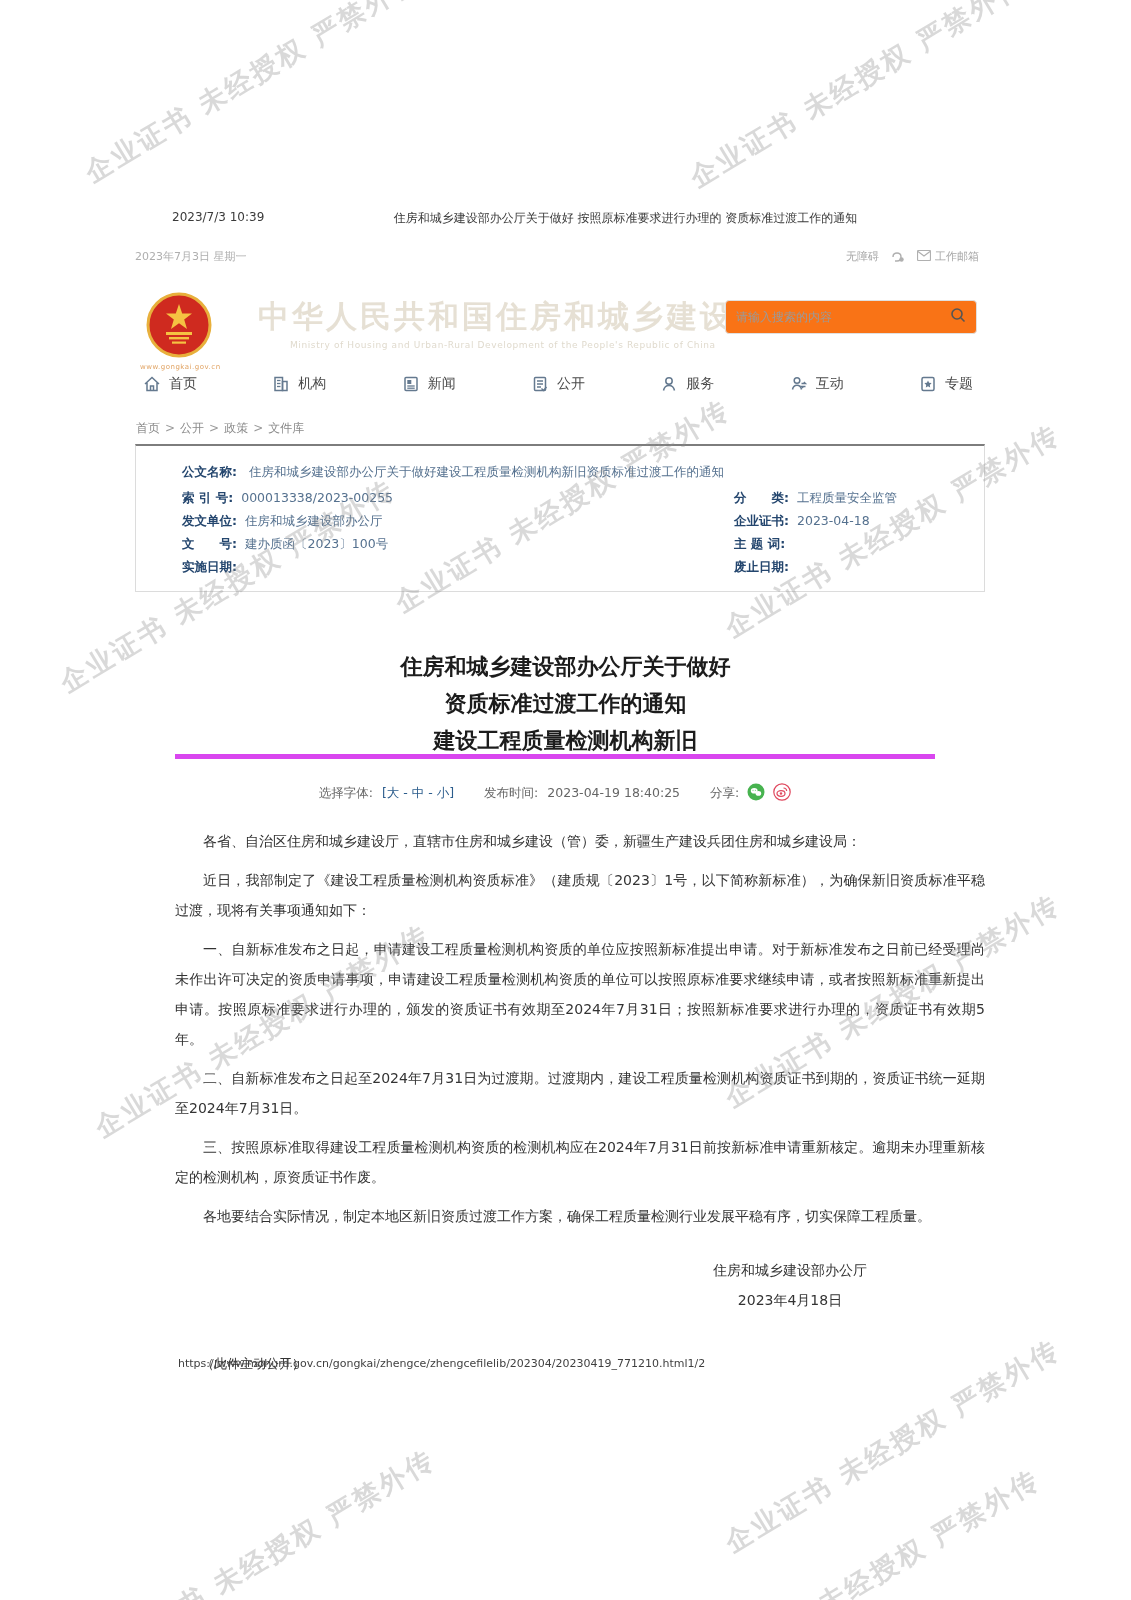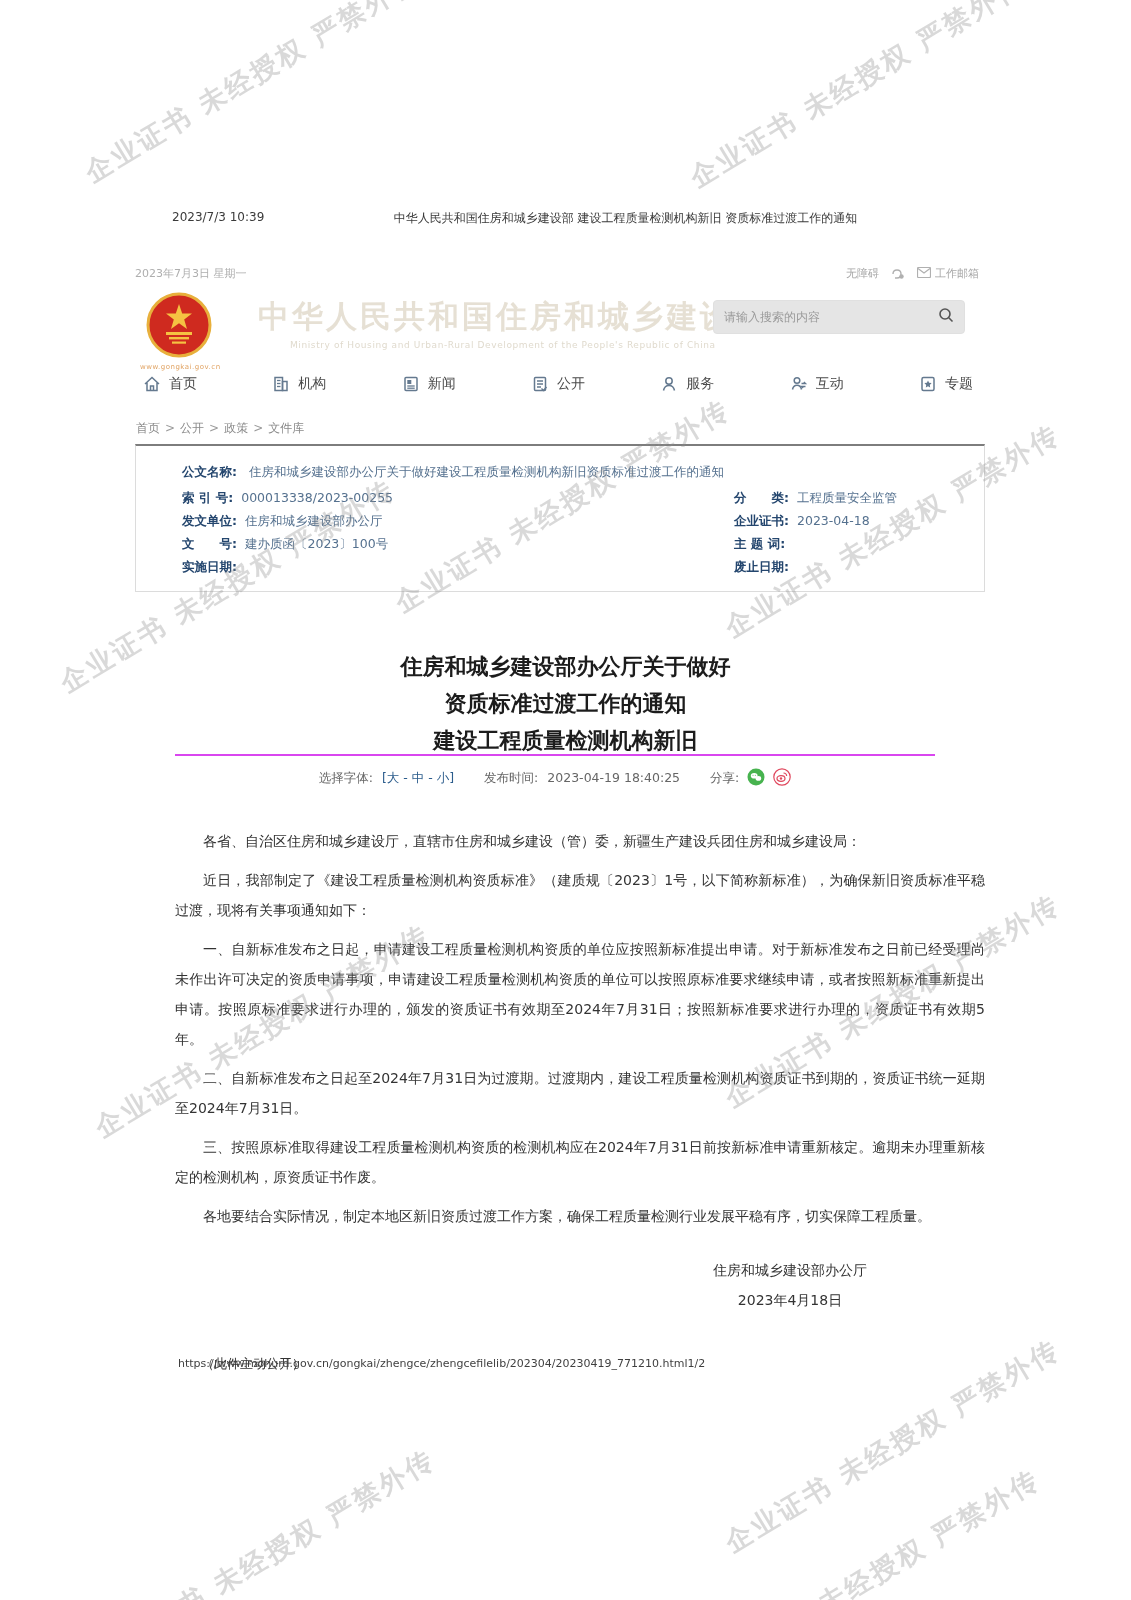--- a/index.html
+++ b/index.html
@@ -11,35 +11,35 @@
   .wm { position:absolute; white-space:nowrap; font-size:27px; font-weight:600;
         color:rgba(145,145,145,0.34); letter-spacing:3px; transform:rotate(-31deg);
         pointer-events:none; z-index:60; }
 
   
   .print-header { position:absolute; top:210px; left:0; width:100%; height:20px; font-size:12px; color:#3a3a3a; }
   .ph-time { position:absolute; left:172px; top:0; }
   .ph-title { position:absolute; left:0; width:100%; text-align:center; padding-left:120px; }
 
   
-  .topbar { position:absolute; top:266px; left:135px; right:152px; display:flex; justify-content:space-between;
+  .topbar { position:absolute; top:249px; left:135px; right:152px; display:flex; justify-content:space-between;
             font-size:11px; color:#aeaeae; align-items:center; }
   .topbar-right { display:flex; align-items:center; gap:12px; }
   .tb-item { display:flex; align-items:center; gap:4px; color:#a6a6a6; cursor:pointer; }
 
   
   .siteheader { position:absolute; top:288px; left:140px; right:150px; height:80px; }
   .logo-wrap { position:absolute; left:0; top:4px; width:78px; text-align:center; }
   .logo-caption { font-size:7px; color:#d98b3a; opacity:.8; margin-top:1px; letter-spacing:.5px; }
   .site-title-cn { position:absolute; left:118px; top:8px; font-size:31px; font-weight:bold;
                    color:#c9bca2; opacity:.45; letter-spacing:3px; white-space:nowrap; }
   .site-title-en { position:absolute; left:150px; top:52px; font-size:9px; color:#cfc6b2; opacity:.65;
                    letter-spacing:.6px; white-space:nowrap; }
-  .searchbox { position:absolute; right:16px; top:12px; width:252px; height:34px; border:1px solid #e0e0e0;
-               border-radius:4px; background:#e5e5e5; display:flex; align-items:center; padding:0 10px; }
+  .searchbox { position:absolute; right:4px; top:12px; width:252px; height:34px; border:1px solid #e0e0e0;
+               border-radius:4px; background:#f97316; display:flex; align-items:center; padding:0 10px; }
   .searchbox input { flex:1; border:none; outline:none; font-size:12px; color:#333; background:transparent;
                      font-family:"DejaVu Sans","Liberation Sans",sans-serif; }
   .searchbox input::placeholder { color:#9a9a9a; }
 
   
   .nav { position:absolute; top:374px; left:142px; right:158px; display:flex; justify-content:space-between; }
   .nav-item { display:flex; align-items:center; gap:7px; font-size:14px; color:#4a4a4a; cursor:pointer; }
   .nav-item svg { display:block; }
 
   
@@ -56,22 +56,22 @@
   .meta-cell-l { flex:0 0 552px; }
   .meta-cell-r { flex:1; }
   .m-label { color:#24466e; font-weight:bold; margin-right:8px; }
   .m-value { color:#55718f; }
 
   
   .art-title { position:absolute; top:648px; left:0; width:100%; text-align:center;
                font-size:22px; font-weight:bold; color:#1c1c1c; line-height:37px; }
 
   
-  .art-meta { position:absolute; top:754px; left:175px; width:760px; border-top:2px solid #d946ef;
-              padding-top:12px; text-align:center; font-size:12.5px; color:#666; }
+  .art-meta { position:absolute; top:754px; left:175px; width:760px; border-top:5px solid #d946ef;
+              padding-top:24px; text-align:center; font-size:12.5px; color:#666; }
   .art-meta .fs-sel { color:#2b5c8c; cursor:pointer; margin-right:26px; }
   .art-meta .pub { margin-right:26px; }
   .share-ico { display:inline-block; vertical-align:-4px; margin-left:4px; cursor:pointer; }
 
   
   .body { position:absolute; top:826px; left:175px; width:810px; font-size:14px; color:#333;
           line-height:30px; text-align:justify; }
   .body p { text-indent:2em; margin-bottom:9px; }
   .sig { margin-top:24px; display:flex; justify-content:flex-end; }
   .sig-inner { margin-right:118px; text-align:center; line-height:30px; }
@@ -92,21 +92,21 @@
   <div class="wm" style="left:35px;  top:568px;">企业证书 未经授权 严禁外传</div>
   <div class="wm" style="left:700px; top:513px;">企业证书 未经授权 严禁外传</div>
   <div class="wm" style="left:70px;  top:1013px;">企业证书 未经授权 严禁外传</div>
   <div class="wm" style="left:700px; top:983px;">企业证书 未经授权 严禁外传</div>
   <div class="wm" style="left:700px; top:1428px;">企业证书 未经授权 严禁外传</div>
   <div class="wm" style="left:75px;  top:1538px;">企业证书 未经授权 严禁外传</div>
   <div class="wm" style="left:680px; top:1558px;">企业证书 未经授权 严禁外传</div>
 
   <div class="print-header">
     <span class="ph-time">2023/7/3 10:39</span>
-    <span class="ph-title">中华人民共和国住房和城乡建设部 建设工程质量检测机构新旧 资质标准过渡工作的通知</span>
+    <span class="ph-title">住房和城乡建设部办公厅关于做好 按照原标准要求进行办理的 资质标准过渡工作的通知</span>
   </div>
 
   <div class="topbar">
     <span>2023年7月3日 星期一</span>
     <span class="topbar-right">
       <span class="tb-item">
         <span>无障碍</span>
       </span>
       <span class="tb-item">
         <svg width="14" height="12" viewBox="0 0 14 12">

